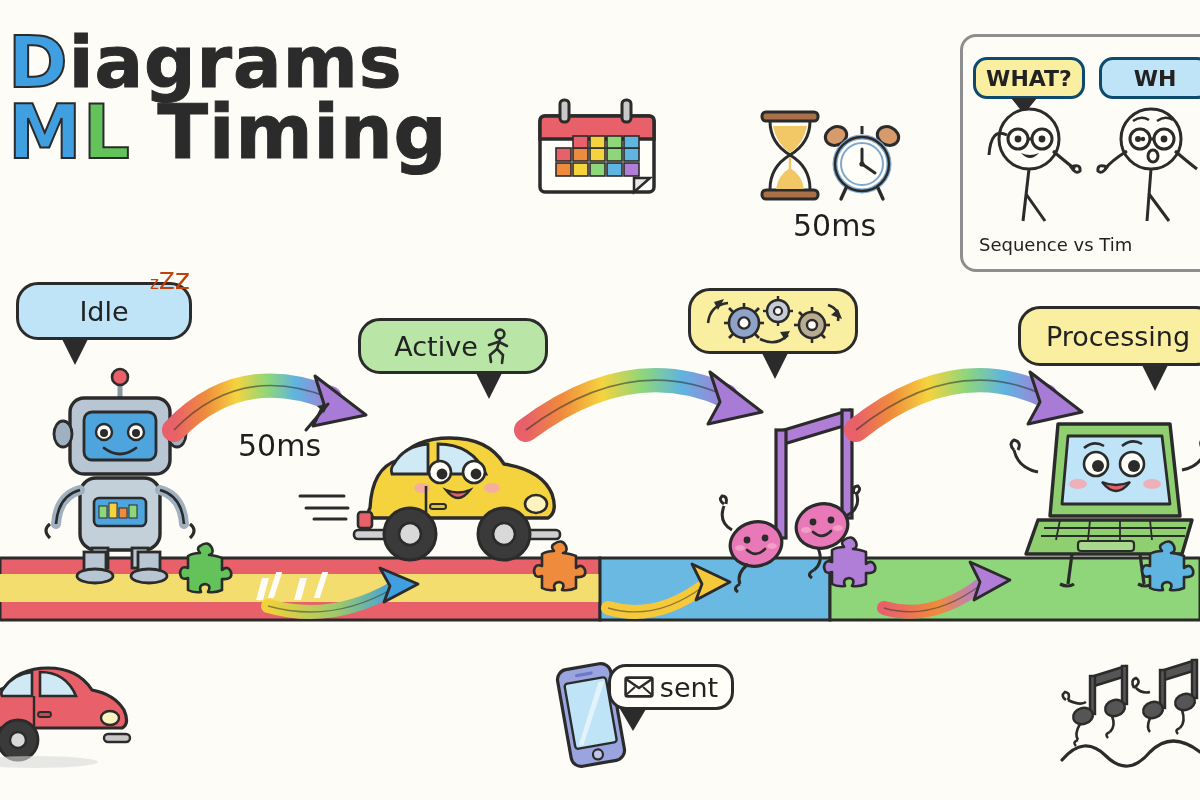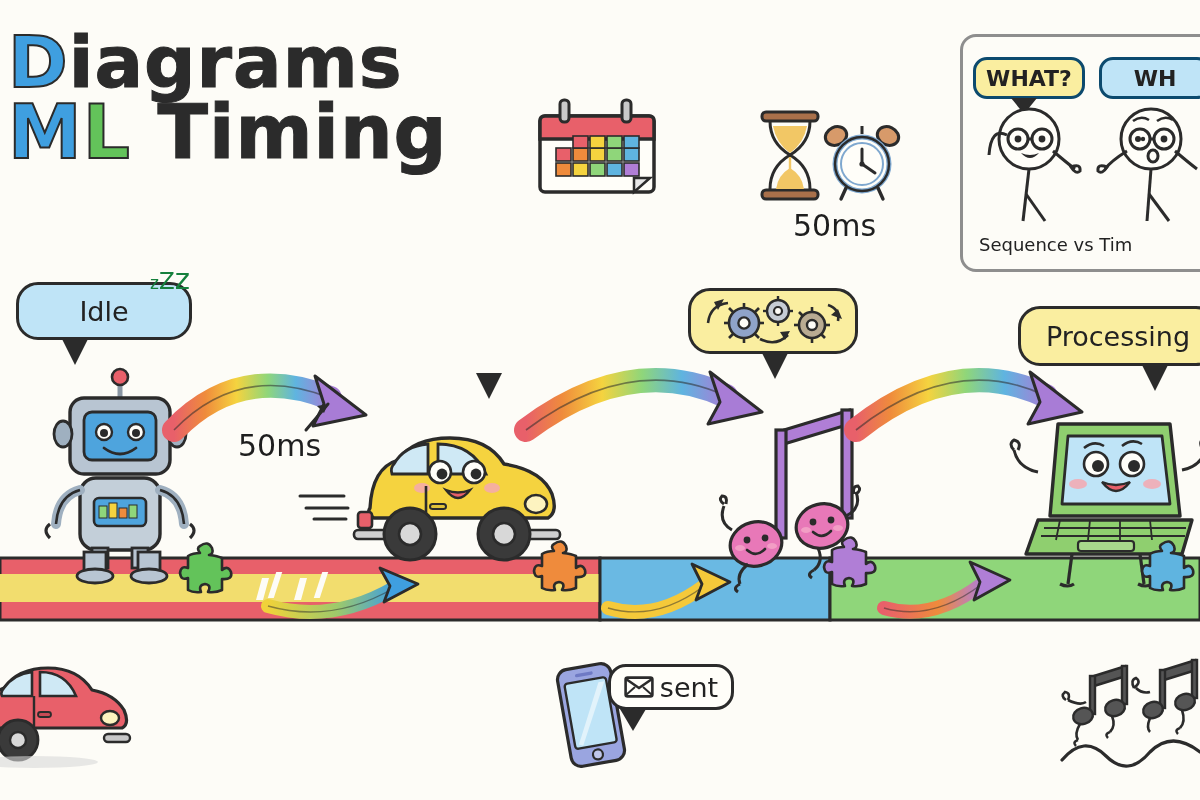--- a/index.html
+++ b/index.html
@@ -227,21 +227,21 @@
       </g>
     </svg>
   </div>
 
   <div class="abs lane-dash" style="left:272px; top:572px;"></div>
   <div class="abs lane-dash" style="left:318px; top:572px;"></div>
 
   <div class="abs bubble blue" style="left:16px; top:282px; width:176px; height:58px;">
     <span>Idle</span>
   </div>
-  <div class="abs" style="left:150px; top:262px; font-size:26px; color:#15803d;">
+  <div class="abs" style="left:150px; top:262px; font-size:26px; color:#c2410c;">
     <span style="font-size:17px;">z</span><span style="font-size:23px;">Z</span><span style="font-size:29px;">z</span>
   </div>
   <div class="abs tail" style="left:62px; top:339px; border-top:26px solid #2b2b2b;"></div>
 
   <div class="abs" style="left:30px; top:368px;">
     <svg width="180" height="200" viewBox="0 0 180 200">
       <line x1="90" y1="32" x2="90" y2="14" stroke="#8a96a3" stroke-width="5"></line>
       <circle cx="90" cy="9" r="8" fill="#e8606a" stroke="#2b2b2b" stroke-width="2.6"></circle>
       <rect x="40" y="30" width="100" height="76" rx="14" fill="#b8c5d2" stroke="#2b2b2b" stroke-width="3.4"></rect>
       <rect x="54" y="44" width="72" height="48" rx="8" fill="#4ea4dd" stroke="#2b2b2b" stroke-width="2.8"></rect>
@@ -303,20 +303,30 @@
     </svg>
   </div>
   <div class="abs ms-label" style="left:238px; top:428px;">50ms</div>
   <div class="abs" style="left:300px; top:396px;">
     <svg width="40" height="40" viewBox="0 0 40 40">
       <line x1="6" y1="34" x2="28" y2="8" stroke="#2b2b2b" stroke-width="3" stroke-linecap="round"></line>
       <path d="M28 8 l-11 2 l7 7 z" fill="#2b2b2b"></path>
     </svg>
   </div>
 
+  <div class="abs bubble green" style="left:358px; top:318px; width:190px; height:56px;">
+    <span>Active</span>
+    <svg width="28" height="34" viewBox="0 0 28 34">
+      <circle cx="16" cy="5" r="4.4" fill="none" stroke="#2b2b2b" stroke-width="2.6"></circle>
+      <path d="M16 10 l-3 10 l6 6 l-1 8" fill="none" stroke="#2b2b2b" stroke-width="2.6" stroke-linecap="round"></path>
+      <path d="M13 20 l-7 6 l1 7" fill="none" stroke="#2b2b2b" stroke-width="2.6" stroke-linecap="round"></path>
+      <path d="M14 13 l-9 3" fill="none" stroke="#2b2b2b" stroke-width="2.6" stroke-linecap="round"></path>
+      <path d="M15 13 l8 4" fill="none" stroke="#2b2b2b" stroke-width="2.6" stroke-linecap="round"></path>
+    </svg>
+  </div>
   <div class="abs tail" style="left:476px; top:373px; border-top:26px solid #2b2b2b;"></div>
 
   <div class="abs" style="left:352px; top:412px;">
     <svg width="210" height="150" viewBox="0 0 210 150">
       <path d="M18 96 q2 -40 28 -48 q16 -22 52 -22 q38 0 54 26 q38 6 48 30 q6 18 -4 24 l-174 0 q-8 -4 -4 -10 z" fill="#f5d33f" stroke="#2b2b2b" stroke-width="3.4" stroke-linejoin="round"></path>
       <path d="M42 52 q10 -18 34 -20 l0 30 l-36 0 q-2 -6 2 -10 z" fill="#cfe9f5" stroke="#2b2b2b" stroke-width="2.8"></path>
       <path d="M86 32 q34 0 48 30 l-48 0 z" fill="#cfe9f5" stroke="#2b2b2b" stroke-width="2.8"></path>
       <g>
         <circle cx="88" cy="60" r="11" fill="#fffef9" stroke="#2b2b2b" stroke-width="2.6"></circle>
         <circle cx="122" cy="60" r="11" fill="#fffef9" stroke="#2b2b2b" stroke-width="2.6"></circle>

